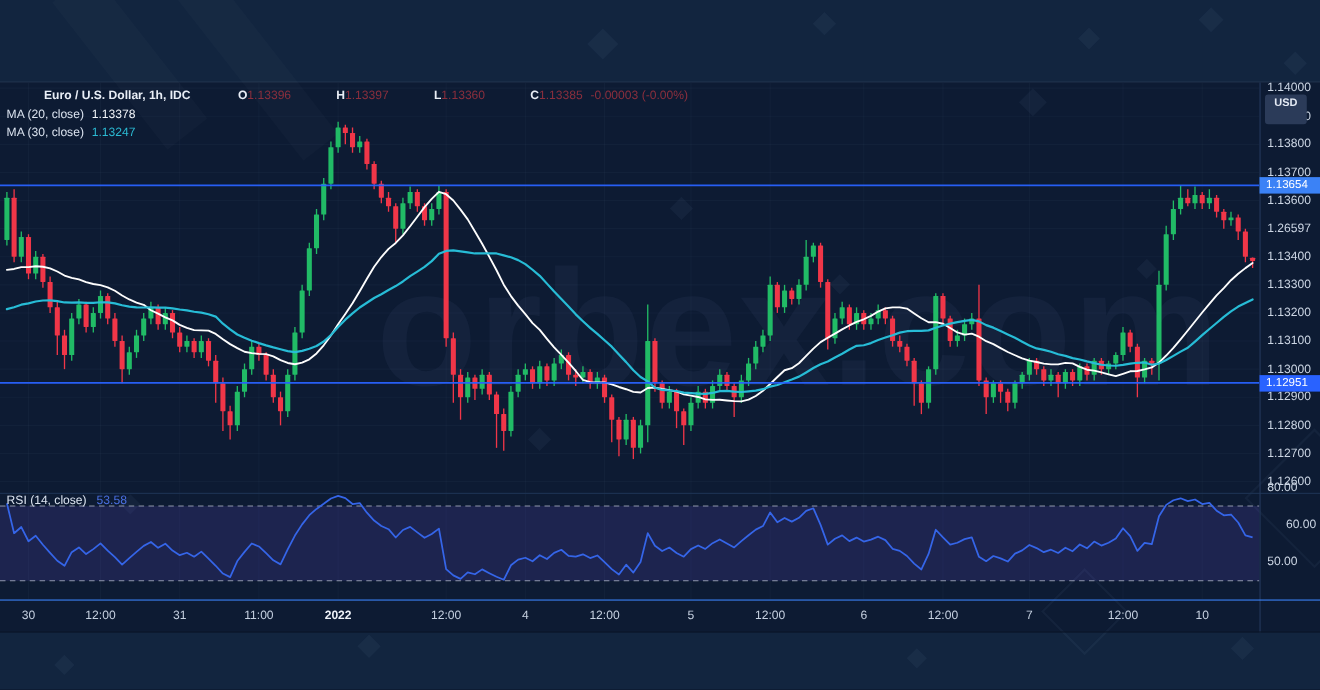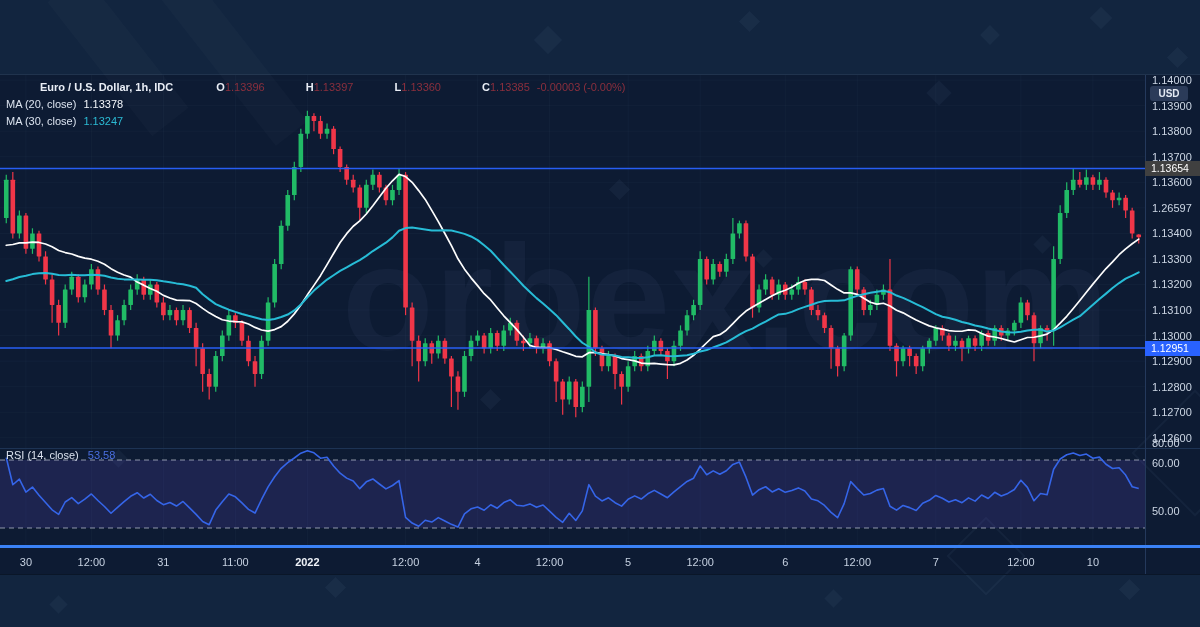--- a/index.html
+++ b/index.html
@@ -31,24 +31,24 @@
   .hdr b{font-weight:700;color:#e9eef6;padding-left:34px;}
   .hdr .val-red{color:#8b2f3d;font-weight:400;}
   .hdr .ma-val-w{color:#f4f7fb;}
   .hdr .ma-val-c{color:#2bbad3;}
   .hdr span{margin-right:4px;}
   .rsi-lbl{position:absolute;left:6px;top:449px;font-size:11px;color:#dbe3ef;z-index:6;white-space:nowrap;text-align:right;}
   .rsi-lbl .rsi-val{color:#4a6fe0;margin-left:6px;}
   
   #price-axis{position:absolute;left:1145px;top:75px;width:55px;height:470px;z-index:5;}
   .ptick{position:absolute;left:7px;font-size:11px;color:#ccd6e4;line-height:12px;}
-  .usd-chip{position:absolute;left:5px;top:11px;width:38px;height:15px;background:#2b3b59;border-radius:3px;
+  .usd-chip{position:absolute;left:5px;top:11px;width:38px;height:27px;background:#2b3b59;border-radius:3px;
             color:#e4eaf4;font-size:10px;font-weight:700;text-align:center;line-height:15px;}
   .pbadge{position:absolute;left:0;width:55px;height:15px;color:#fff;font-size:10.5px;line-height:15px;padding-left:6px;}
-  #time-axis{position:absolute;left:0;top:545px;width:1200px;height:30px;border-top:3px solid #3b82f6;
+  #time-axis{position:absolute;left:0;top:545px;width:1200px;height:30px;border-top:1px solid #3b82f6;
              border-bottom:1px solid #0a1628;z-index:5;background:transparent;}
   .ttick{position:absolute;top:8px;transform:translateX(-50%);font-size:11px;color:#c6d1e1;}
   .ttick.bold{font-weight:700;color:#eef2f8;}
 </style>
 </head>
 <body>
 
 <div class="screen">
 
   <div class="chart-bg"></div>
@@ -500,24 +500,24 @@
       <div class="ptick" style="top:152.39726027397603px;">1.13400</div>
       <div class="ptick" style="top:177.94520547945237px;">1.13300</div>
       <div class="ptick" style="top:203.4931506849344px;">1.13200</div>
       <div class="ptick" style="top:229.04109589041073px;">1.13100</div>
       <div class="ptick" style="top:254.58904109589275px;">1.13000</div>
       <div class="ptick" style="top:280.1369863013691px;">1.12900</div>
       <div class="ptick" style="top:305.6849315068511px;">1.12800</div>
       <div class="ptick" style="top:331.2328767123275px;">1.12700</div>
       <div class="ptick" style="top:356.7808219178095px;">1.12600</div>
       <div class="usd-chip">USD</div>
-      <div class="pbadge" style="top:86.00547945205363px;background:#404040;">1.13654</div>
+      <div class="pbadge" style="top:86.00547945205363px;background:#3b82f6;">1.13654</div>
       <div class="pbadge" style="top:265.60753424657446px;background:#2962ff;">1.12951</div>
       <div class="ptick" style="top:362px;">80.00</div>
-      <div class="ptick" style="top:382px;">60.00</div>
+      <div class="ptick" style="top:396px;margin-left:17px;">60.00</div>
       <div class="ptick" style="top:430px;">50.00</div>
     </div>
   <div id="time-axis">
       <span class="ttick" style="left: 25.9109px;">30</span>
       <span class="ttick" style="left: 91.3707px;">12:00</span>
       <span class="ttick" style="left: 163.376px;">31</span>
       <span class="ttick" style="left: 235.382px;">11:00</span>
       <span class="ttick bold" style="left: 307.388px;">2022</span>
       <span class="ttick" style="left: 405.578px;">12:00</span>
       <span class="ttick" style="left: 477.583px;">4</span>

